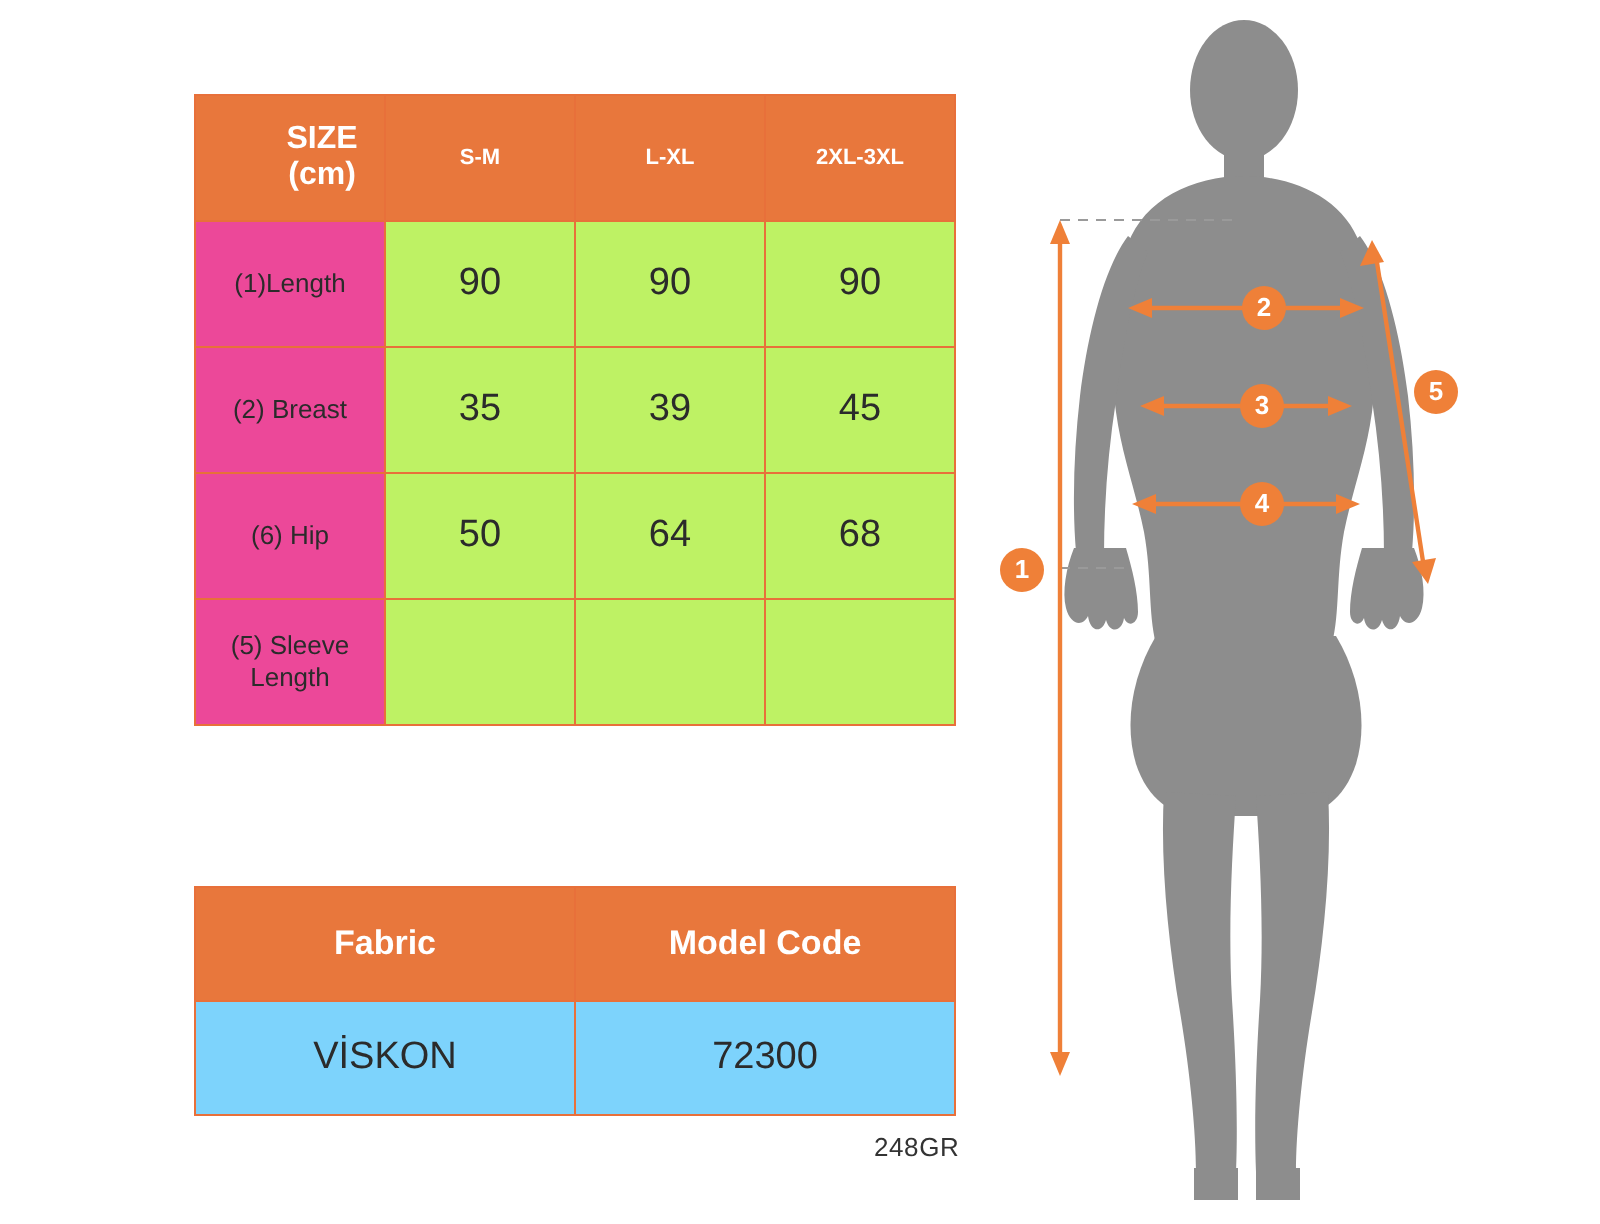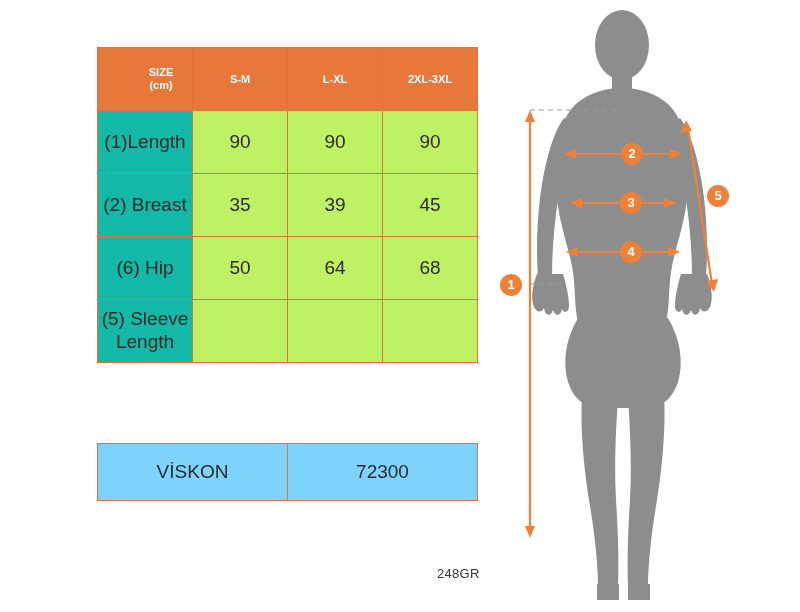--- a/index.html
+++ b/index.html
@@ -37,27 +37,27 @@
   }
   .hdr-cell {
     background: #e8773c;
     color: #ffffff;
     font-weight: bold;
     font-size: 11px;
     height: 62px;
     line-height: 1.15;
   }
   .hdr-cell.size-label {
-    font-size: 11px;
+    font-size: 16px;
     padding-left: 32px;
   }
   .row-label {
-    background: #14b8a6;
+    background: #ec4899;
     color: #2b2b2b;
-    font-size: 19px;
+    font-size: 13px;
     height: 62px;
     line-height: 1.2;
   }
   .val-cell {
     background: #bef264;
     color: #2b2b2b;
     font-size: 19px;
     height: 62px;
   }
   .val-cell.empty { font-size: 0; }
@@ -175,20 +175,24 @@
       </td>
       <td class="val-cell empty"></td>
       <td class="val-cell empty"></td>
       <td class="val-cell empty"></td>
     </tr>
   </tbody>
     </table>
 
   <table class="fabric-table">
     <tbody>
+        <tr>
+      <td class="fabric-hdr">Fabric</td>
+      <td class="fabric-hdr">Model Code</td>
+    </tr>
     <tr>
       <td class="fabric-val">VİSKON</td>
       <td class="fabric-val">72300</td>
     </tr>
   </tbody>
     </table>
 
   <div class="code-note">248GR</div>
 
   <div class="figure-wrap">

